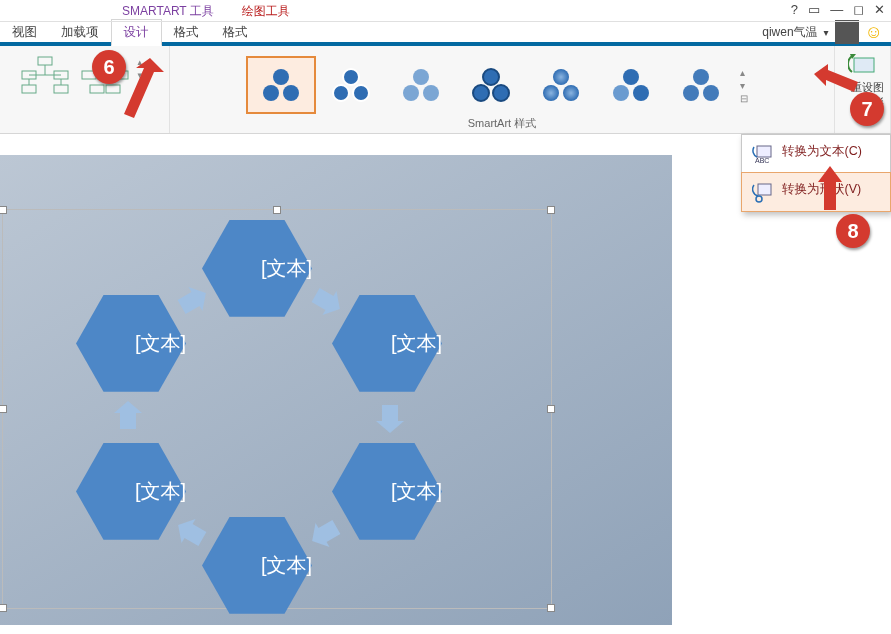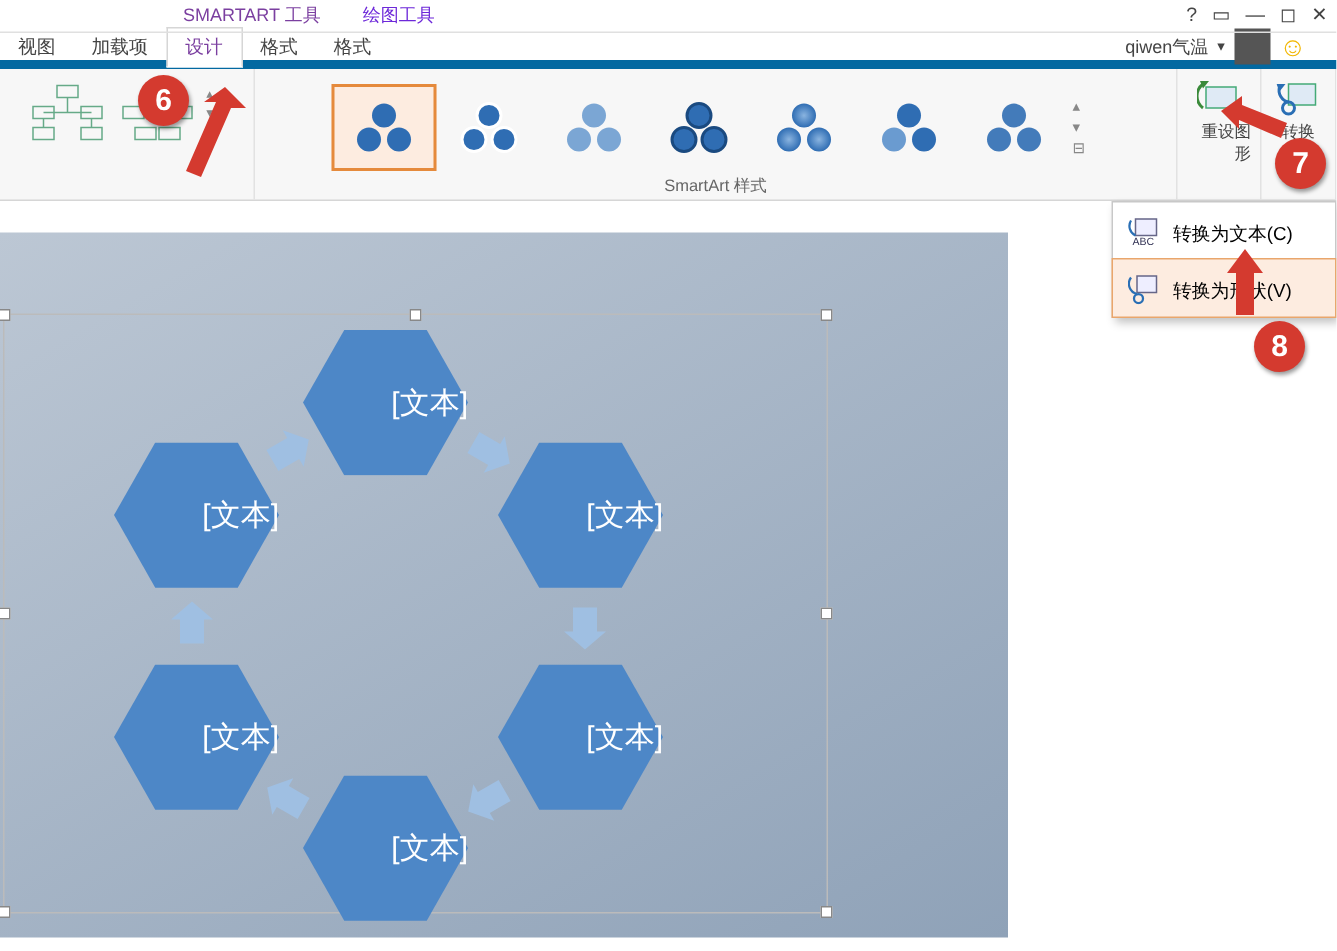--- a/index.html
+++ b/index.html
@@ -1,29 +1,29 @@
 <!DOCTYPE html>
 <html><head>
 <meta charset="utf-8">
 <style>
   * { box-sizing: border-box; margin: 0; padding: 0; font-family: "Microsoft YaHei", sans-serif; }
   body { width: 891px; height: 634px; background: #fff; overflow: hidden; position: relative; }
 
   
-  .context-row { height: 22px; display: flex; align-items: flex-end; position: relative; border-bottom: 1px solid #e0e0e0;}
+  .context-row { height: 22px; display: flex; align-items: center; position: relative; border-bottom: 1px solid #e0e0e0;}
   .context-tab { font-size: 12px; padding: 3px 10px 2px; }
   .ct-smart { color: #7b3fa0; margin-left: 112px; }
-  .ct-draw  { color: #6d28d9; margin-left: 8px; }
+  .ct-draw  { color: #b91c1c; margin-left: 8px; }
   .win-ctrl { position: absolute; right: 6px; top: 2px; display:flex; gap:10px; font-size:13px; color:#444;}
 
   
-  .tabs { height: 24px; display: flex; align-items: center; font-size: 12.5px; border-bottom: 6px solid #0369a1;}
+  .tabs { height: 24px; display: flex; align-items: center; font-size: 12.5px; border-bottom: 4px solid #0369a1;}
   .tab { padding: 4px 12px; color: #444; }
   .tab.active { background: #fff; color: #7b3fa0; border:1px solid #d6d6d6; border-bottom:1px solid #fff; margin-bottom:-1px;}
-  .user-area { margin-left: auto; display:flex; align-items:center; gap:6px; padding-right:20px; font-size:12px; color:#444;}
+  .user-area { margin-left: auto; display:flex; align-items:center; gap:6px; padding-right:8px; font-size:12px; color:#444;}
   .avatar { width:24px; height:24px; background:#555; }
   .smiley { color:#f2b600; font-size:18px; }
 
   
   .ribbon { height: 88px; background: #f7f7f7; border-bottom: 1px solid #d6d6d6; display:flex; }
   .rgroup { border-right:1px solid #e2e2e2; padding:4px 6px 2px; display:flex; flex-direction:column; align-items:center; justify-content:space-between;}
   .rgroup .glabel { font-size:11px; color:#666; padding:2px 0;}
   .layouts { display:flex; gap:6px; align-items:center;}
   .layout-thumb { width:54px; height:50px; display:flex; align-items:center; justify-content:center; position:relative;}
 
@@ -33,21 +33,21 @@
   .style-thumb.sel { border:2px solid #e58a3c; background:#fdece0;}
   .style-more { width:18px; display:flex; flex-direction:column; gap:2px; margin-left:4px; color:#888; font-size:10px;}
 
   .reset-grp { width:56px;text-align:right; }
   .convert-grp { width:50px; position:relative;}
   .rbtn { display:flex; flex-direction:column; align-items:center; gap:2px; font-size:11px; color:#444;}
   .rbtn svg { display:block;}
 
   
   .dropdown { position:absolute; right:0; top:134px; width:150px; background:#fff; border:1px solid #c8c8c8; box-shadow:2px 3px 6px rgba(0,0,0,.25); z-index:50;}
-  .dd-item { display:flex; align-items:flex-end; gap:8px; padding:8px 10px; font-size:12.5px; color:#000000;}
+  .dd-item { display:flex; align-items:flex-start; gap:8px; padding:8px 10px; font-size:12.5px; color:#7f1d1d;}
   .dd-item.hover { background:#fdece0; border:1px solid #e9a66c; margin:-1px;}
   .dd-ico { width:22px; height:22px; flex:none; display:flex; align-items:center; justify-content:center;}
 
   
   .canvas-wrap { position:absolute; left:0; top:155px; width:672px; height:470px; background:linear-gradient(150deg,#bcc7d4 0%, #8fa2b8 100%); overflow:hidden;}
   .sel-box { position:absolute; left:2px; top:54px; width:550px; height:400px; border:1px solid #bbb; }
   .sel-handle { position:absolute; width:8px; height:8px; background:#fff; border:1px solid #888;}
 
   .hex { position:absolute; width:110px; height:96px; display:flex; align-items:center; justify-content:flex-end; color:#fff; font-size:20px;}
   .hex svg { position:absolute; inset:0; }
@@ -185,33 +185,20 @@
       <svg width="30" height="28">
           <rect x="6" y="8" width="20" height="14" fill="#dfeaf5" stroke="#4a7"></rect>
           <path d="M4 6 A10 10 0 0 0 4 22" stroke="#3a8a3a" fill="none" stroke-width="2"></path>
           <polygon points="2,4 8,4 4,9" fill="#3a8a3a"></polygon>
         </svg>
       <span>重设图形</span>
     </div>
     <div class="glabel">&nbsp;</div>
   </div>
 
-  <div class="rgroup convert-grp">
-    <div class="rbtn">
-      <svg width="30" height="28">
-          <rect x="8" y="6" width="18" height="14" fill="#dfeaf5" stroke="#4a7"></rect>
-          <circle cx="8" cy="22" r="4" fill="none" stroke="#2a6fb5" stroke-width="2"></circle>
-          <path d="M2 8 A8 8 0 0 0 8 18" stroke="#2a6fb5" fill="none" stroke-width="2"></path>
-          <polygon points="0,6 6,6 2,11" fill="#2a6fb5"></polygon>
-        </svg>
-      <span>转换</span>
-      <span style="font-size:9px;color:#666">▾</span>
-    </div>
-    <div class="glabel">&nbsp;</div>
-  </div>
 </div>
 
 <div class="dropdown">
   <div class="dd-item">
     <div class="dd-ico">
         <svg width="22" height="22">
           <rect x="5" y="3" width="14" height="11" fill="#eef" stroke="#668"></rect>
           <text x="3" y="20" font-size="7" fill="#335">ABC</text>
           <path d="M2 4 A7 7 0 0 0 5 14" stroke="#2a6fb5" fill="none" stroke-width="1.5"></path>
         </svg>

